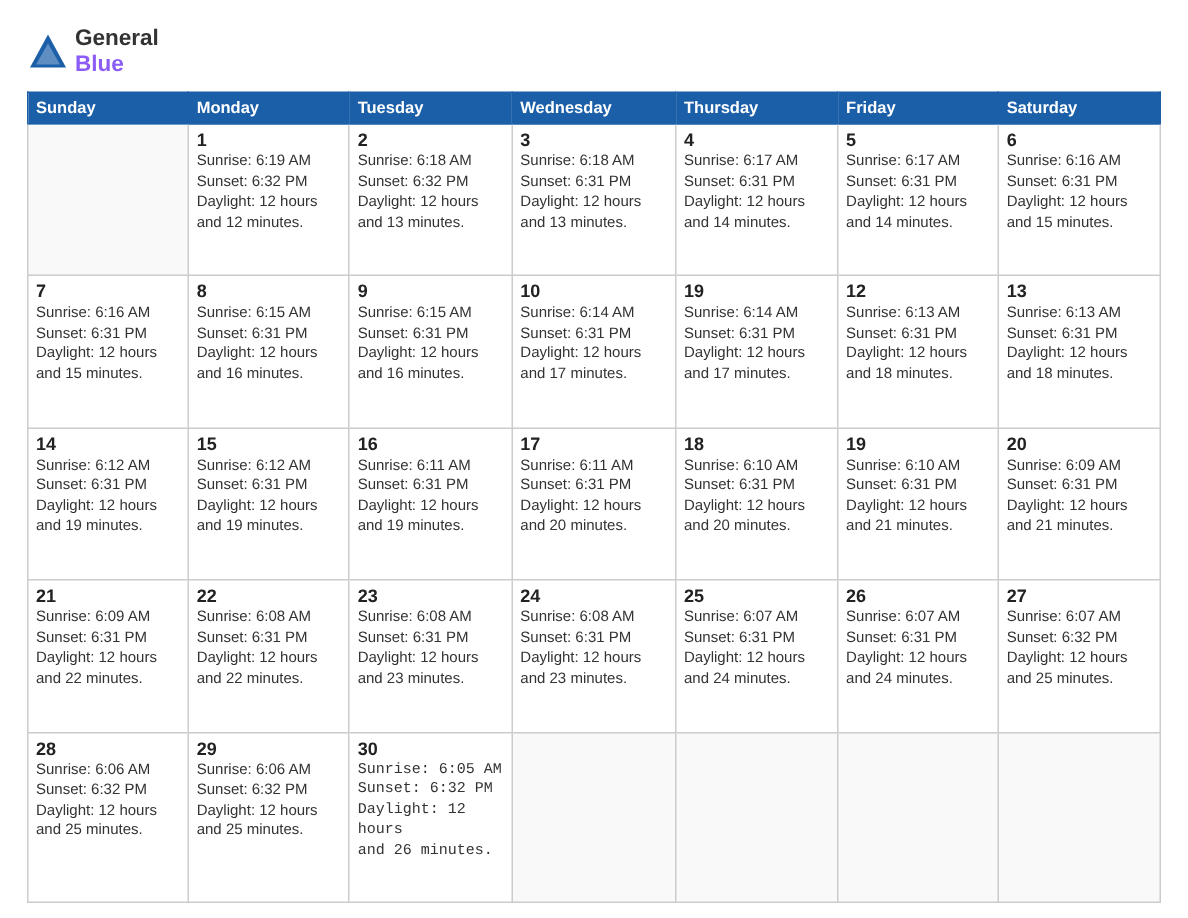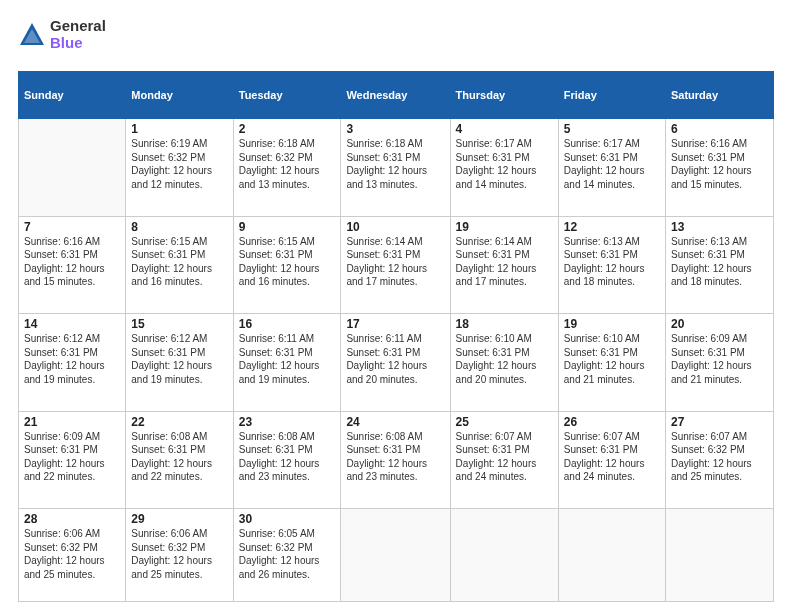--- a/index.html
+++ b/index.html
@@ -14,21 +14,21 @@
       width: 792px;
       height: 612px;
       padding: 18px 18px 10px 18px;
       display: flex;
       flex-direction: column;
     }
     .header {
       display: flex;
       justify-content: space-between;
       align-items: flex-start;
-      margin-bottom: 20px;
+      margin-bottom: 10px;
     }
     .logo {
       display: flex;
       align-items: center;
     }
     .logo-text {
       display: flex;
       flex-direction: column;
       line-height: 1.1;
     }
@@ -63,21 +63,21 @@
     .calendar {
       flex: 1;
       border-collapse: collapse;
       width: 100%;
       font-size: 10px;
     }
     .calendar th {
       background: #1a5fa8;
       color: #fff;
       text-align: left;
-      padding: 17px 5px;
+      padding: 4px 5px;
       font-size: 11px;
       font-weight: bold;
       border: 1px solid #1a5fa8;
     }
     .calendar td {
       border: 1px solid #ccc;
       vertical-align: top;
       padding: 3px 5px;
       width: 113px;
       height: 80px;
@@ -338,21 +338,21 @@
           </td>
           <td>
             <span class="day-num">29</span>
             <div class="day-info" style="white-space: pre-line;">Sunrise: 6:06 AM
 Sunset: 6:32 PM
 Daylight: 12 hours
 and 25 minutes.</div>
           </td>
           <td>
             <span class="day-num">30</span>
-            <div class="day-info" style="white-space: pre-line;">Sunrise: 6:05 AM
+            <div class="day-info" style="white-space: pre-line; font-family: Liberation Mono, monospace;">Sunrise: 6:05 AM
 Sunset: 6:32 PM
 Daylight: 12 hours
 and 26 minutes.</div>
           </td>
           <td class="empty"></td>
           <td class="empty"></td>
           <td class="empty"></td>
           <td class="empty"></td>
         </tr>
       </tbody>

